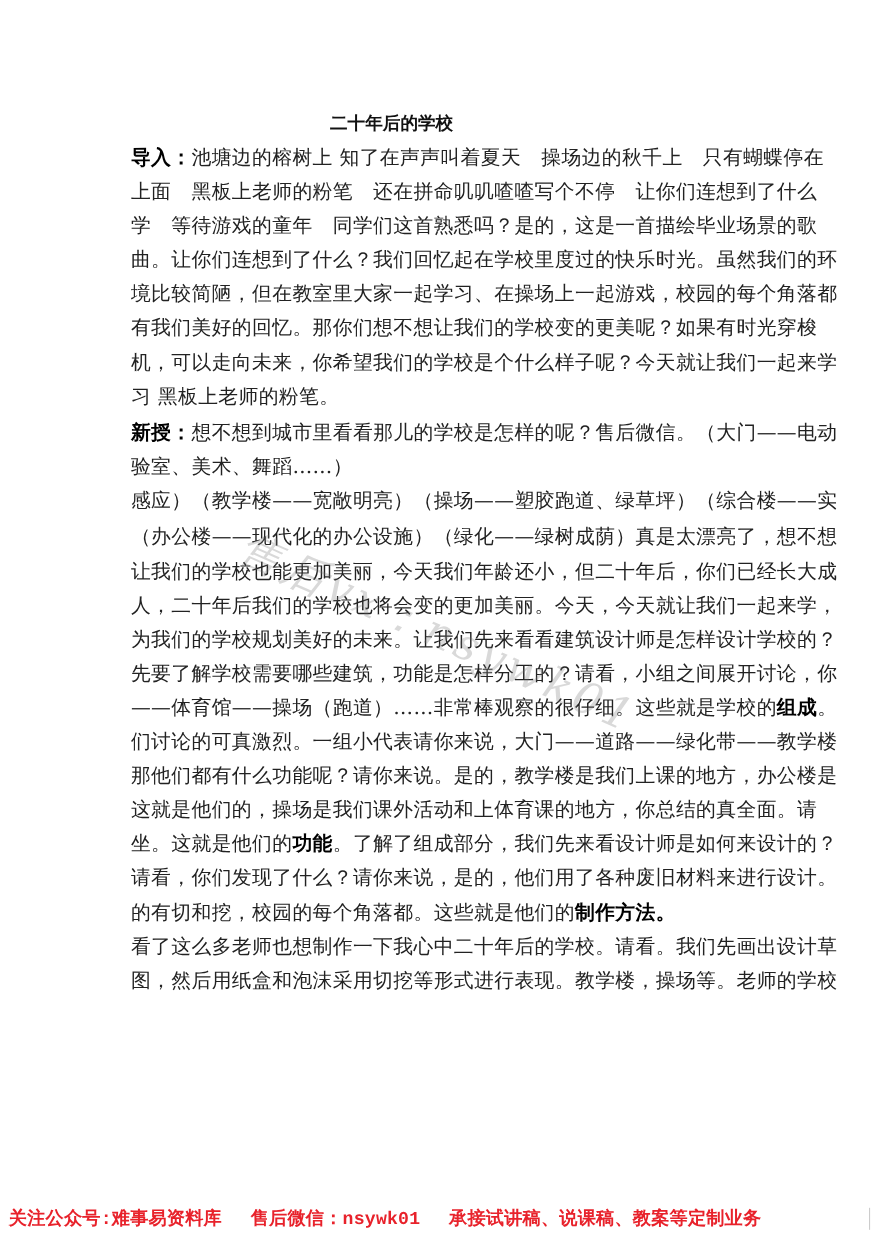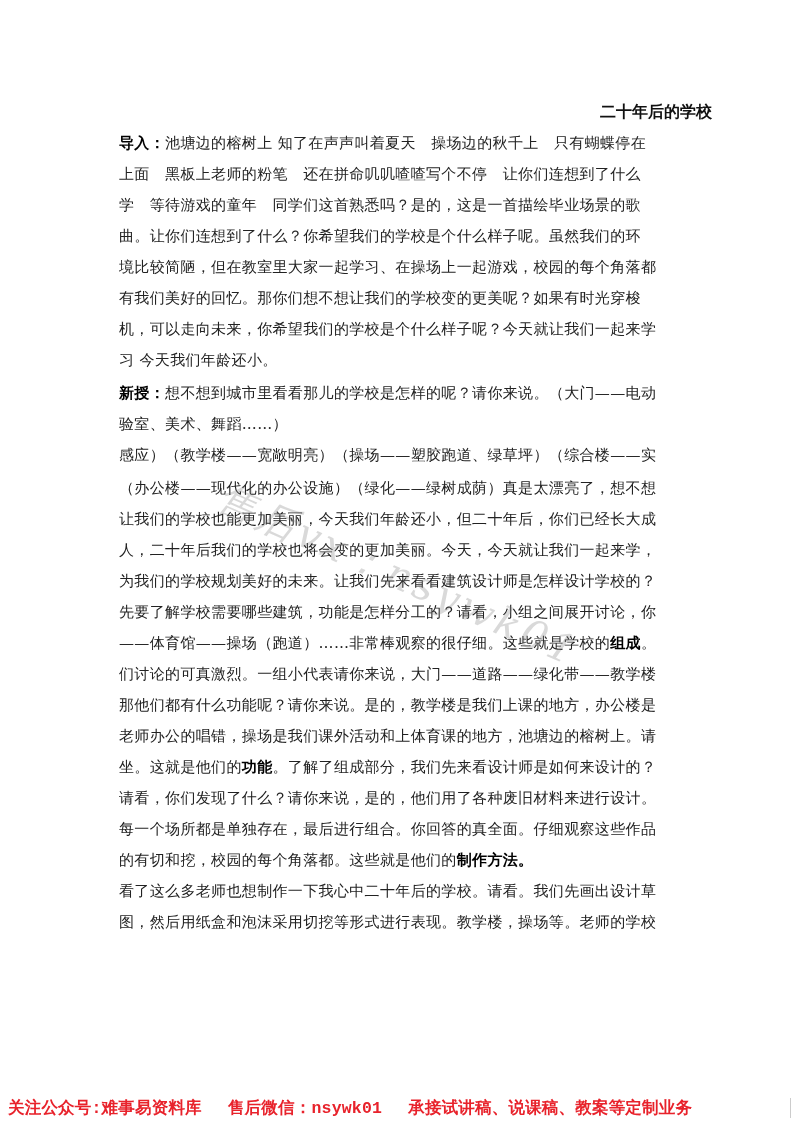--- a/index.html
+++ b/index.html
@@ -2,27 +2,27 @@
 <html><head>
 <meta charset="utf-8">
 <style>
   html, body { margin: 0; padding: 0; }
   body {
     width: 793px; height: 1122px; background: #ffffff; position: relative; overflow: hidden;
     font-family: "DejaVu Serif", "Liberation Serif", serif; color: #1a1a1a;
   }
   .page { position: absolute; left: 0; top: 0; width: 793px; height: 1122px; }
   .title {
-    position: absolute; left: 0; width: 712px; top: 101px; text-align: right;
+    position: absolute; left: 0; width: 712px; top: 101px; text-align: center;
     font-family: "DejaVu Sans", "Liberation Sans", sans-serif; font-weight: bold; font-size: 16px;
     line-height: 22px; color: #111;
   }
   .body-text {
     position: absolute; left: 119px; top: 128px; width: 556px;
-    font-size: 15px; line-height: 31px; color: #222; text-align: justify;
+    font-size: 18px; line-height: 31px; color: #222; text-align: justify;
     letter-spacing: 0.35px;
   }
   .line { display: block; white-space: nowrap; height: 31px; }
   .line.gap { margin-top: 2px; }
   .b { font-family: "DejaVu Sans", "Liberation Sans", sans-serif; font-weight: bold; color: #000; }
   .watermark {
     position: absolute; left: 230px; top: 470px; width: 300px;
     transform: rotate(24deg); transform-origin: left top;
     font-family: "DejaVu Serif", serif; font-size: 40px; color: rgba(120,120,120,0.28);
     letter-spacing: 4px; white-space: nowrap; pointer-events: none; font-style: italic;
@@ -38,40 +38,39 @@
 </head>
 <body>
 
 <div class="page">
   <div class="title">二十年后的学校</div>
 
   <div class="body-text" id="body-text">
       <div class="line"><span class="b">导入：</span><span>池塘边的榕树上 知了在声声叫着夏天　操场边的秋千上　只有蝴蝶停在</span></div>
       <div class="line"><span>上面　黑板上老师的粉笔　还在拼命叽叽喳喳写个不停　让你们连想到了什么</span></div>
       <div class="line"><span>学　等待游戏的童年　同学们这首熟悉吗？是的，这是一首描绘毕业场景的歌</span></div>
-      <div class="line"><span>曲。让你们连想到了什么？你希望我们的学校是个什么样子呢。虽然我们的环</span></div>
+      <div class="line"><span>曲。让你们连想到了什么？我们回忆起在学校里度过的快乐时光。虽然我们的环</span></div>
       <div class="line"><span>境比较简陋，但在教室里大家一起学习、在操场上一起游戏，校园的每个角落都</span></div>
       <div class="line"><span>有我们美好的回忆。那你们想不想让我们的学校变的更美呢？如果有时光穿梭</span></div>
       <div class="line"><span>机，可以走向未来，你希望我们的学校是个什么样子呢？今天就让我们一起来学</span></div>
-      <div class="line"><span>习 今天我们年龄还小。</span></div>
-      <div class="line gap"><span class="b">新授：</span><span>想不想到城市里看看那儿的学校是怎样的呢？请你来说。（大门——电动</span></div>
+      <div class="line"><span>习 黑板上老师的粉笔。</span></div>
+      <div class="line gap"><span class="b">新授：</span><span>想不想到城市里看看那儿的学校是怎样的呢？售后微信。（大门——电动</span></div>
       <div class="line"><span>验室、美术、舞蹈……）</span></div>
       <div class="line"><span>感应）（教学楼——宽敞明亮）（操场——塑胶跑道、绿草坪）（综合楼——实</span></div>
       <div class="line gap"><span>（办公楼——现代化的办公设施）（绿化——绿树成荫）真是太漂亮了，想不想</span></div>
       <div class="line"><span>让我们的学校也能更加美丽，今天我们年龄还小，但二十年后，你们已经长大成</span></div>
       <div class="line"><span>人，二十年后我们的学校也将会变的更加美丽。今天，今天就让我们一起来学，</span></div>
       <div class="line"><span>为我们的学校规划美好的未来。让我们先来看看建筑设计师是怎样设计学校的？</span></div>
       <div class="line"><span>先要了解学校需要哪些建筑，功能是怎样分工的？请看，小组之间展开讨论，你</span></div>
       <div class="line"><span>——体育馆——操场（跑道）……非常棒观察的很仔细。这些就是学校的</span><span class="b">组成</span><span>。</span></div>
       <div class="line"><span>们讨论的可真激烈。一组小代表请你来说，大门——道路——绿化带——教学楼</span></div>
       <div class="line"><span>那他们都有什么功能呢？请你来说。是的，教学楼是我们上课的地方，办公楼是</span></div>
-      <div class="line"><span>老师办公的唱错，操场是我们课外活动和上体育课的地方，池塘边的榕树上。请</span></div>
+      <div class="line"><span>这就是他们的，操场是我们课外活动和上体育课的地方，你总结的真全面。请</span></div>
       <div class="line"><span>坐。这就是他们的</span><span class="b">功能</span><span>。了解了组成部分，我们先来看设计师是如何来设计的？</span></div>
       <div class="line"><span>请看，你们发现了什么？请你来说，是的，他们用了各种废旧材料来进行设计。</span></div>
-      <div class="line"><span>每一个场所都是单独存在，最后进行组合。你回答的真全面。仔细观察这些作品</span></div>
       <div class="line"><span>的有切和挖，校园的每个角落都。这些就是他们的</span><span class="b">制作方法。</span></div>
       <div class="line"><span>看了这么多老师也想制作一下我心中二十年后的学校。请看。我们先画出设计草</span></div>
       <div class="line"><span>图，然后用纸盒和泡沫采用切挖等形式进行表现。教学楼，操场等。老师的学校</span></div>
     </div>
 
   <div class="watermark">售后vx：nsywk01</div>
 
   <div class="footer">
     <span>关注公众号:难事易资料库</span>
     <span>售后微信：nsywk01</span>

